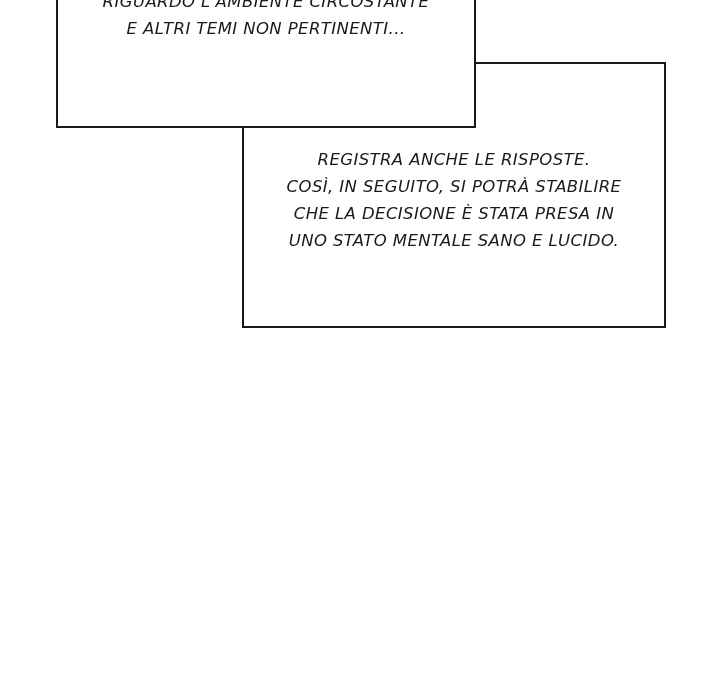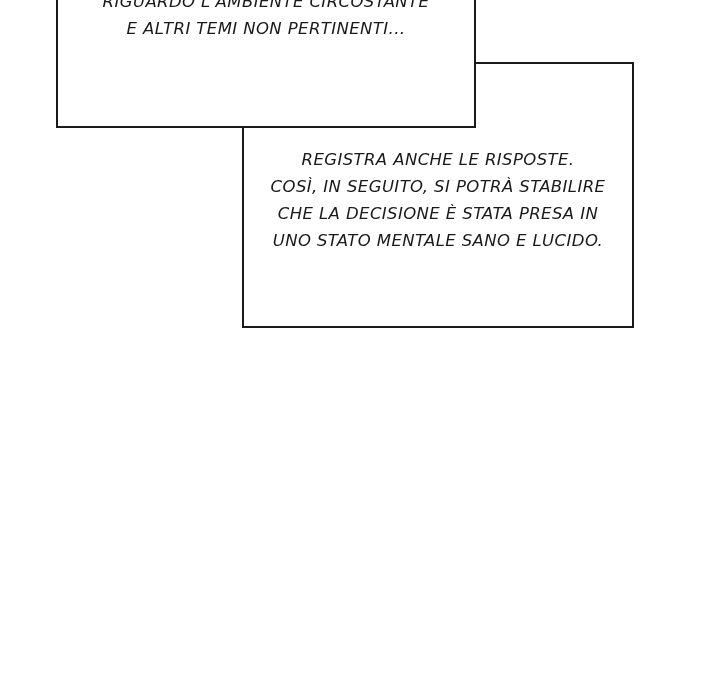--- a/index.html
+++ b/index.html
@@ -43,21 +43,21 @@
     line-height: 27px;
     font-style: italic;
     letter-spacing: 0.4px;
     white-space: pre-line;
   }
 
   
   .balloon-main {
     left: 242px;
     top: 62px;
-    width: 392px;
+    width: 424px;
     height: 266px;
     border: 2px solid #1a1a1a;
     background: #ffffff;
     z-index: 1;
   }
   .balloon-main .text {
     position: absolute;
     left: 14px;
     right: 14px;
     top: 82px;

